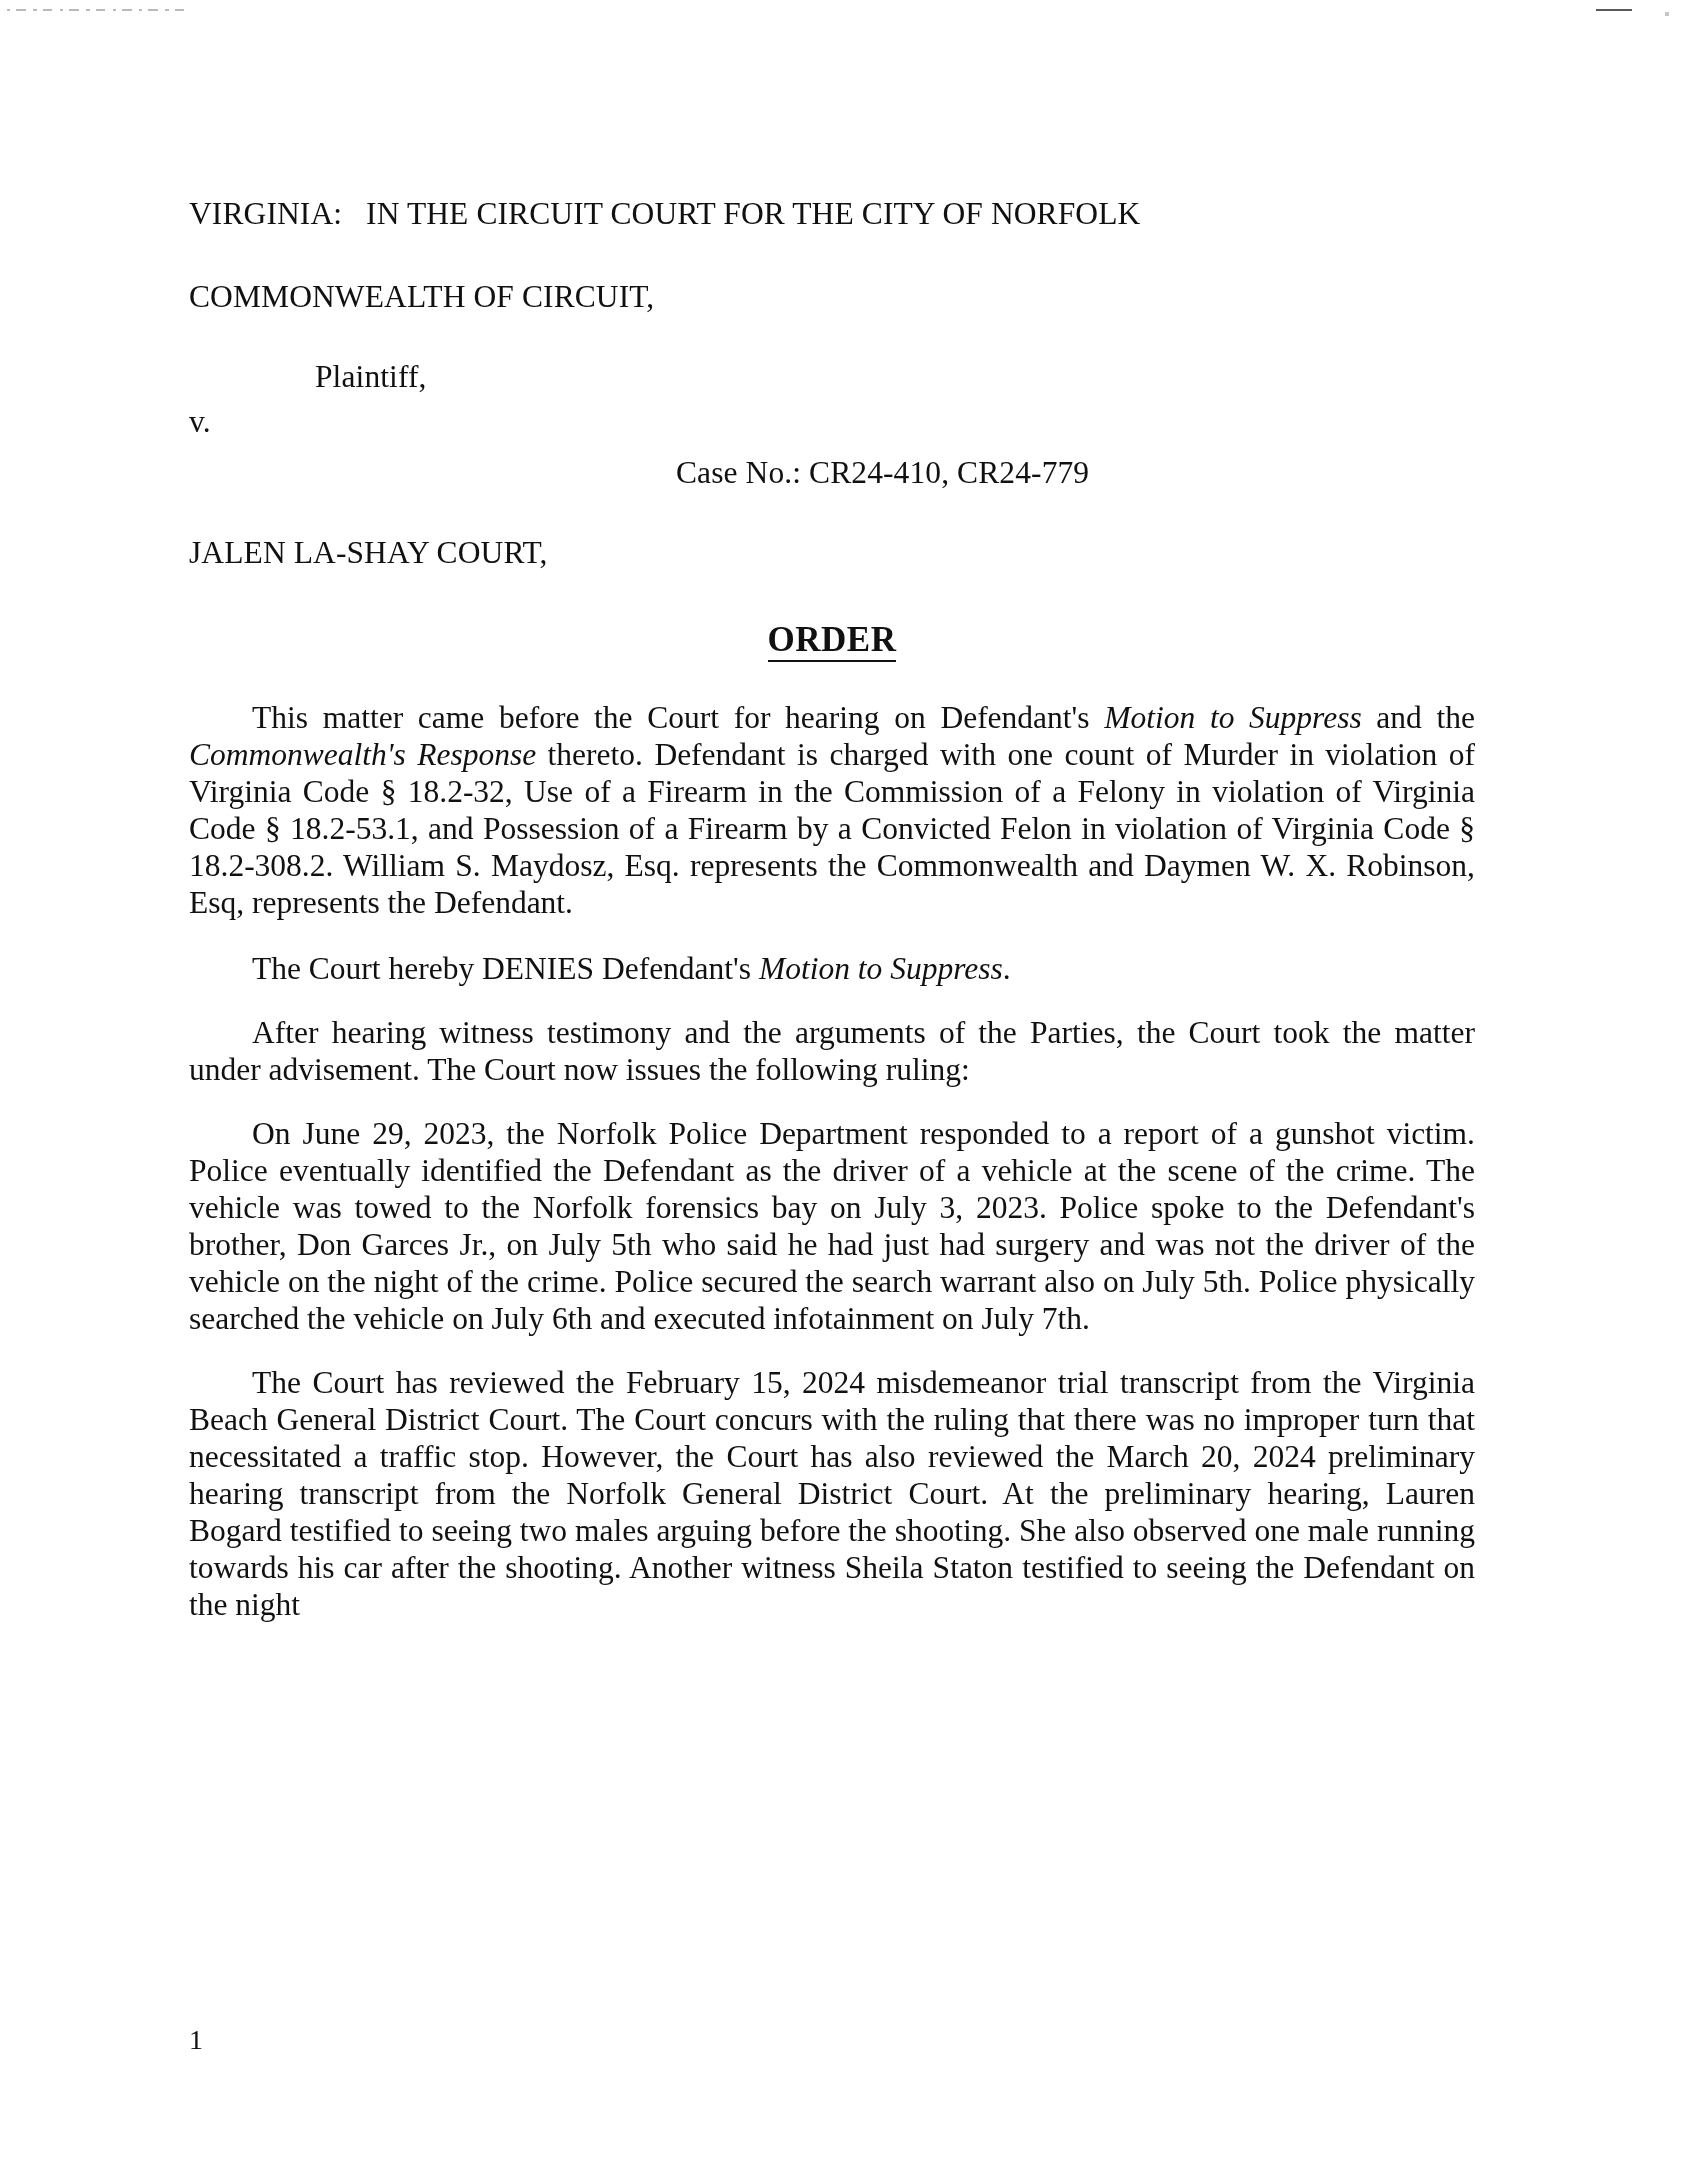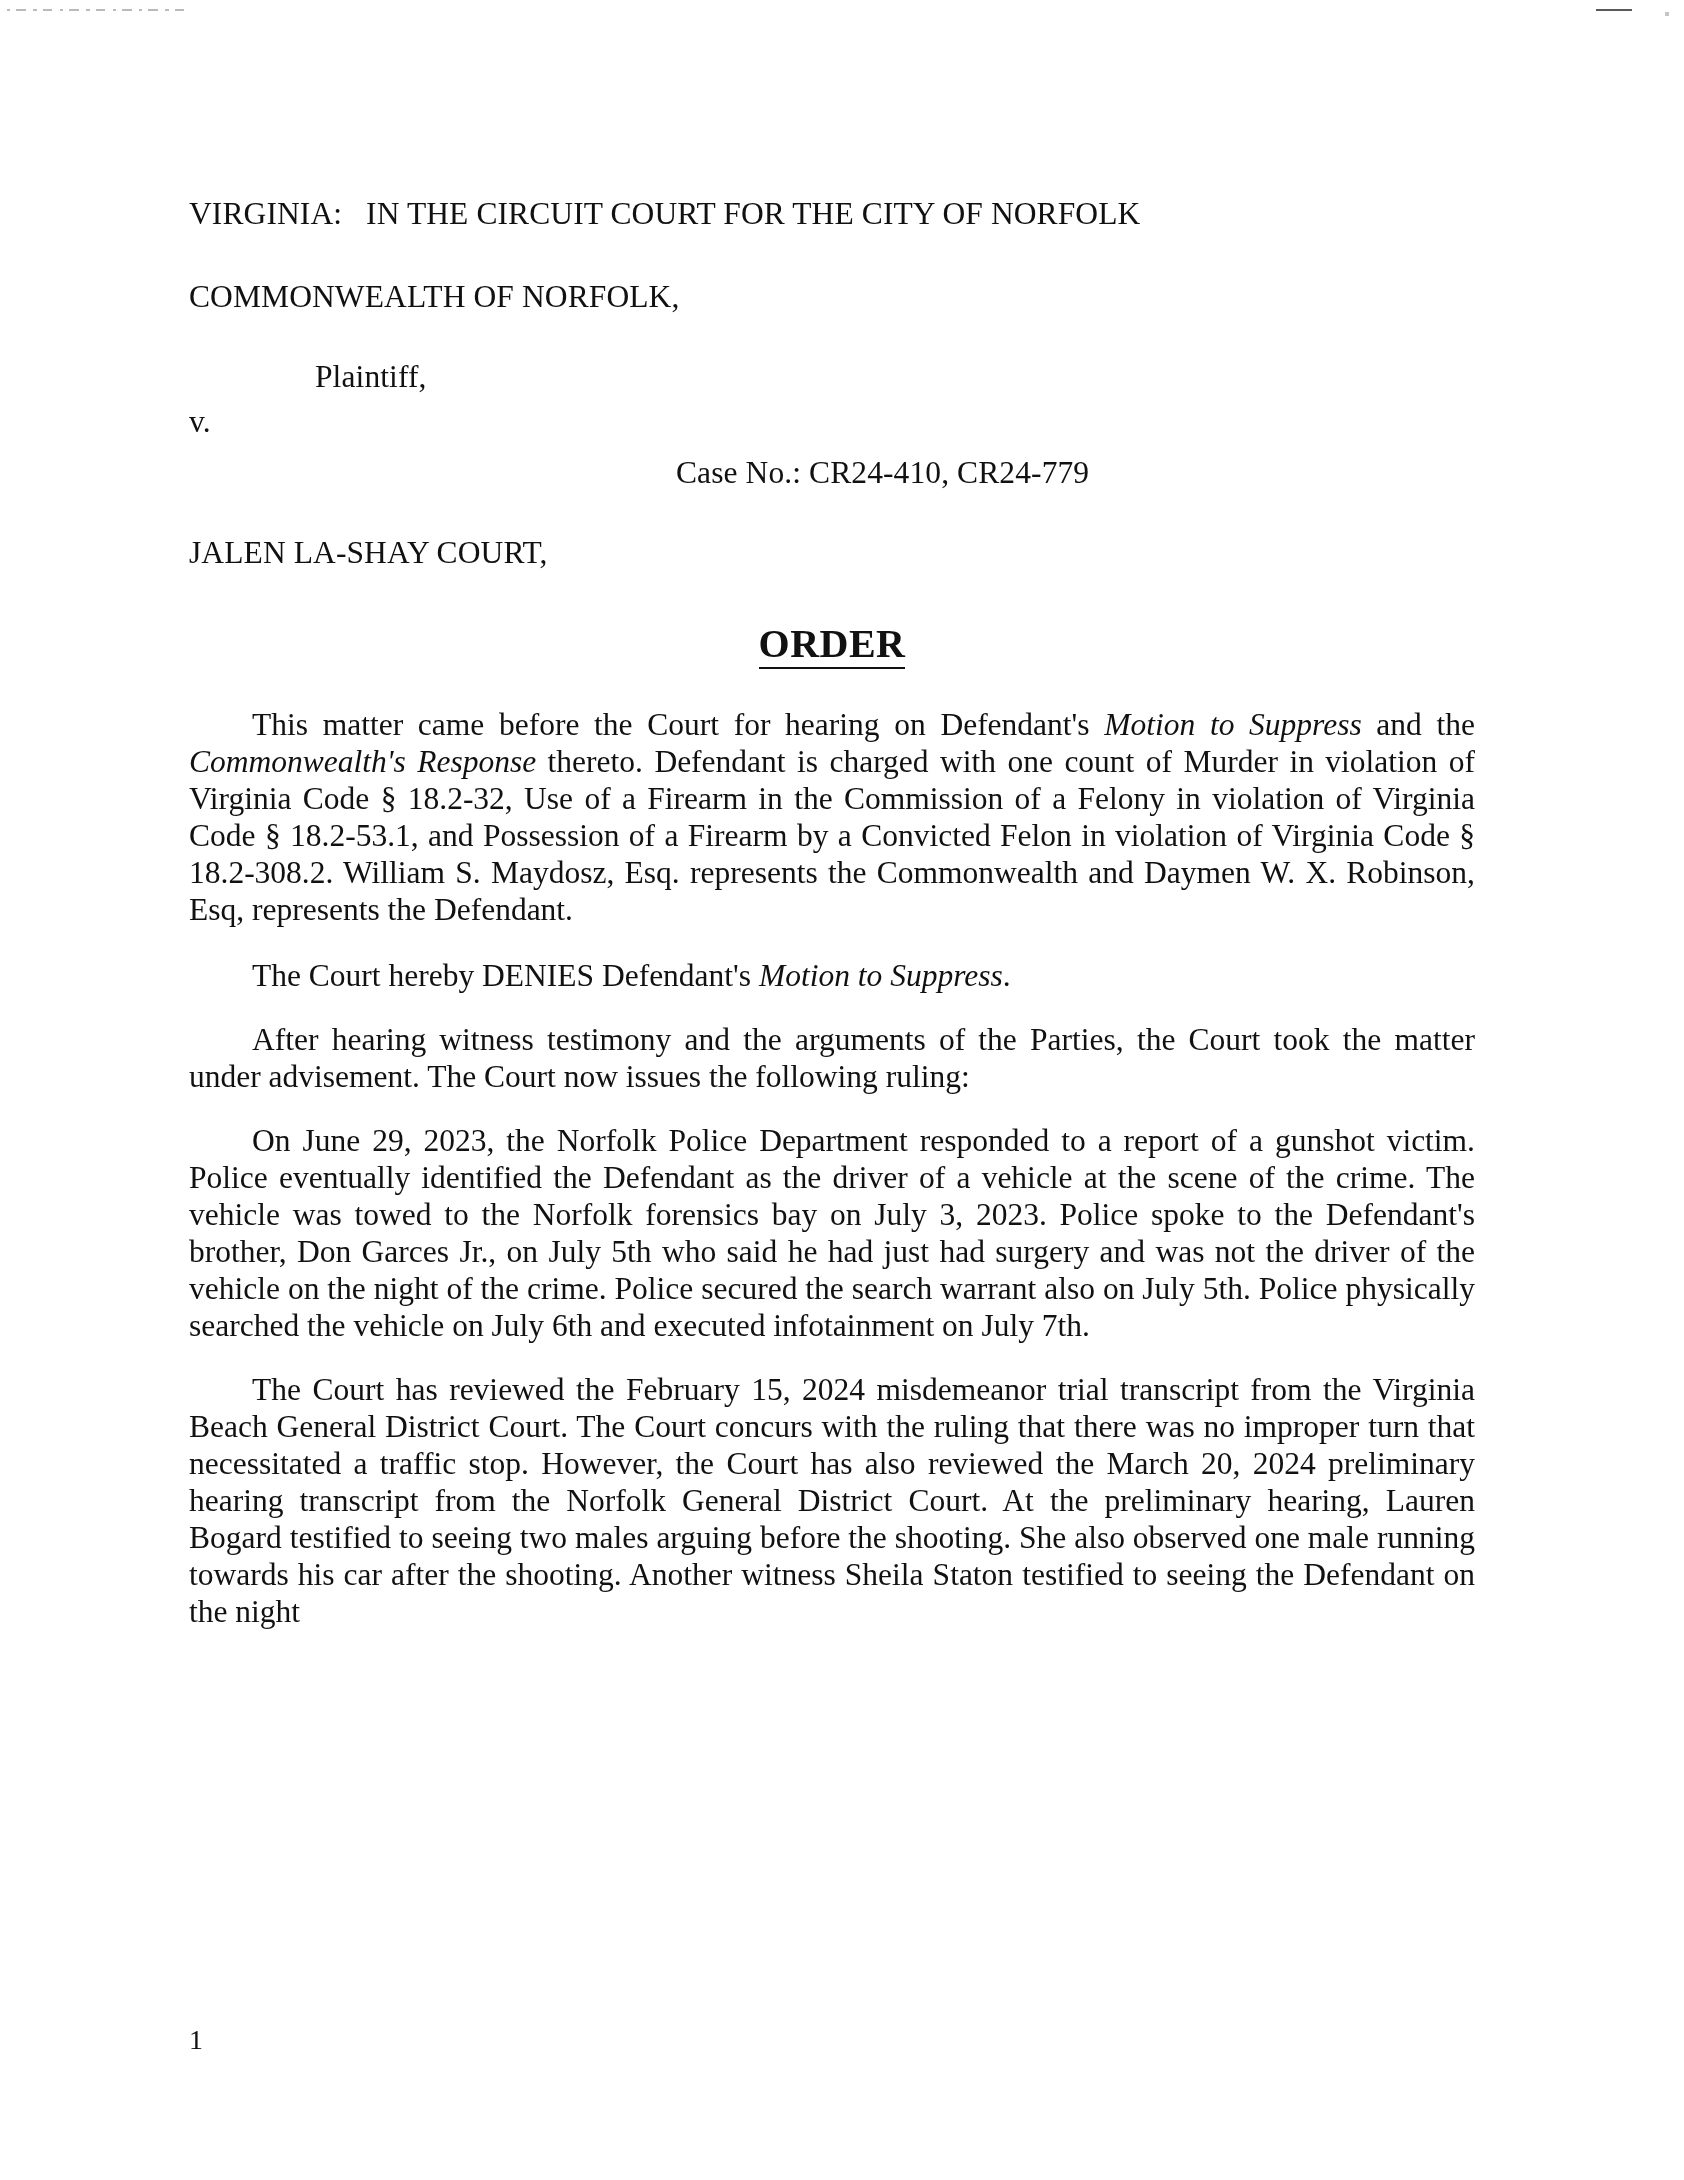--- a/index.html
+++ b/index.html
@@ -87,21 +87,21 @@
   .defendant-label-line {
     margin-top: 34px;
     padding-left: 126px;
   }
 
   .order-heading {
     margin: 0;
     margin-top: 51px;
     text-align: center;
     font-weight: bold;
-    font-size: 40px;
+    font-size: 35px;
     letter-spacing: 0.5px;
   }
   .order-heading span {
     border-bottom: 2.6px solid #111111;
     padding-bottom: 1.7px;
   }
 
   p.body-par {
     margin: 0;
     margin-top: 27px;
@@ -135,21 +135,21 @@
 <div class="page">
 
   <div class="scan-artifact-left"></div>
   <div class="scan-artifact-right"></div>
   <div class="scan-artifact-speck"></div>
 
   <div class="content">
 
     <div class="doc-text caption-line court-header">VIRGINIA:   IN THE CIRCUIT COURT FOR THE CITY OF NORFOLK</div>
 
-    <div class="doc-text caption-line commonwealth-line">COMMONWEALTH OF NORFOLK,</div>
+    <div class="doc-text caption-line commonwealth-line">COMMONWEALTH OF CIRCUIT,</div>
 
     <div class="doc-text caption-line plaintiff-line">Plaintiff,</div>
 
     <div class="doc-text caption-line versus-line">v.</div>
 
     <div class="doc-text caption-line case-number-line">Case No.: CR24-410, CR24-779</div>
 
     <div class="doc-text caption-line defendant-name-line">JALEN LA-SHAY COURT,</div>
 
 

